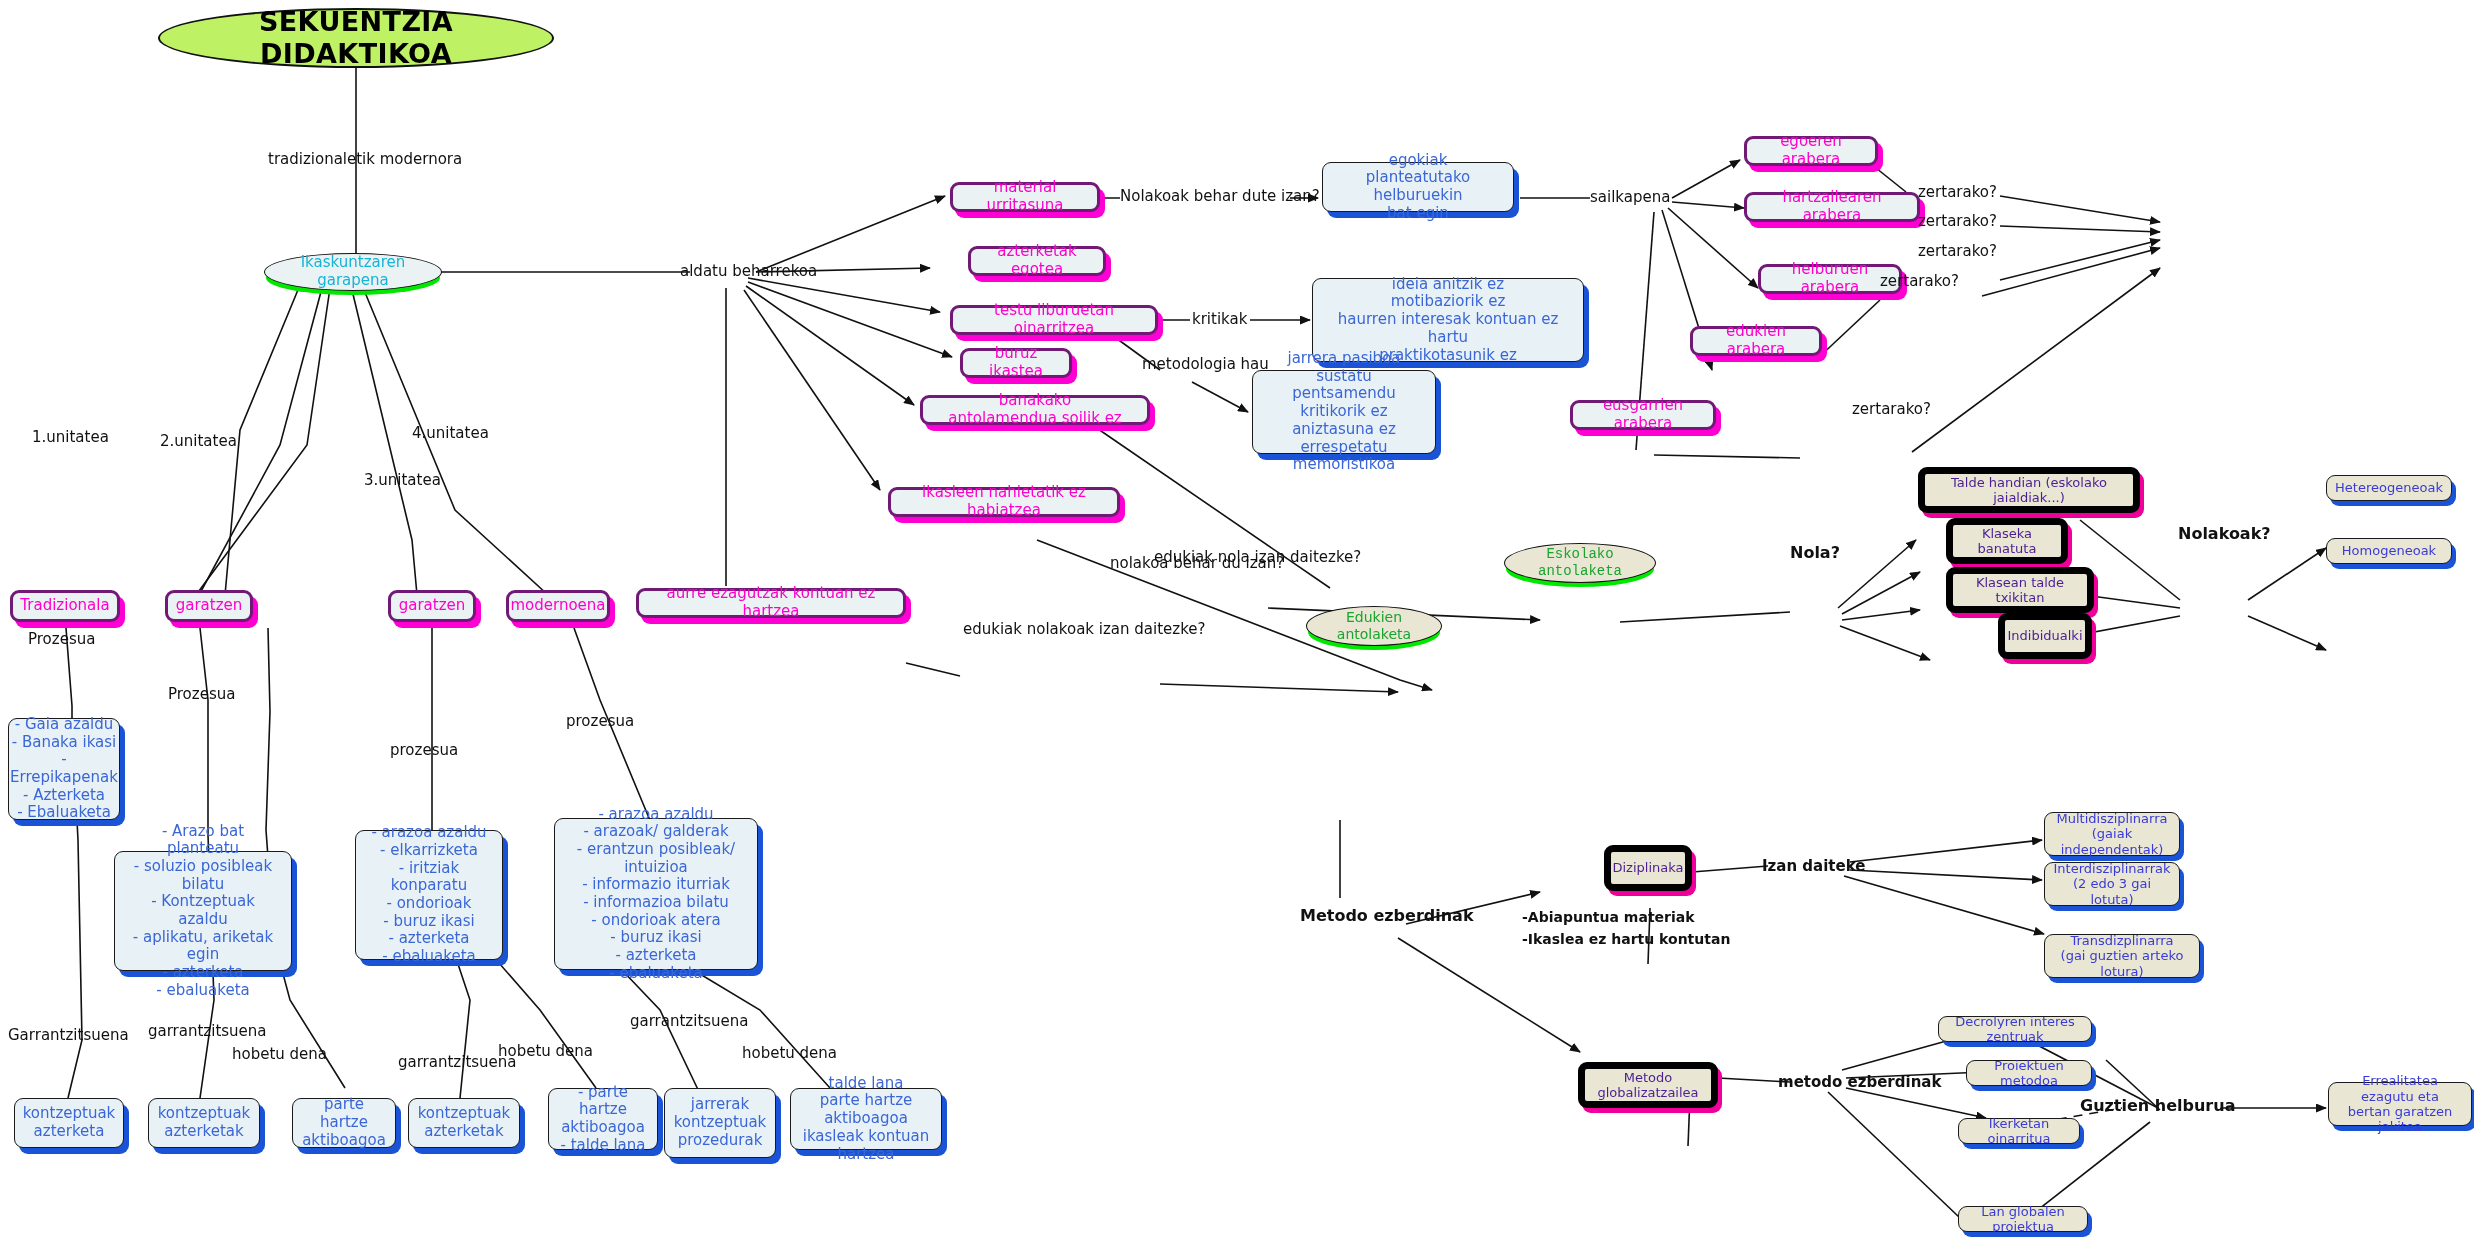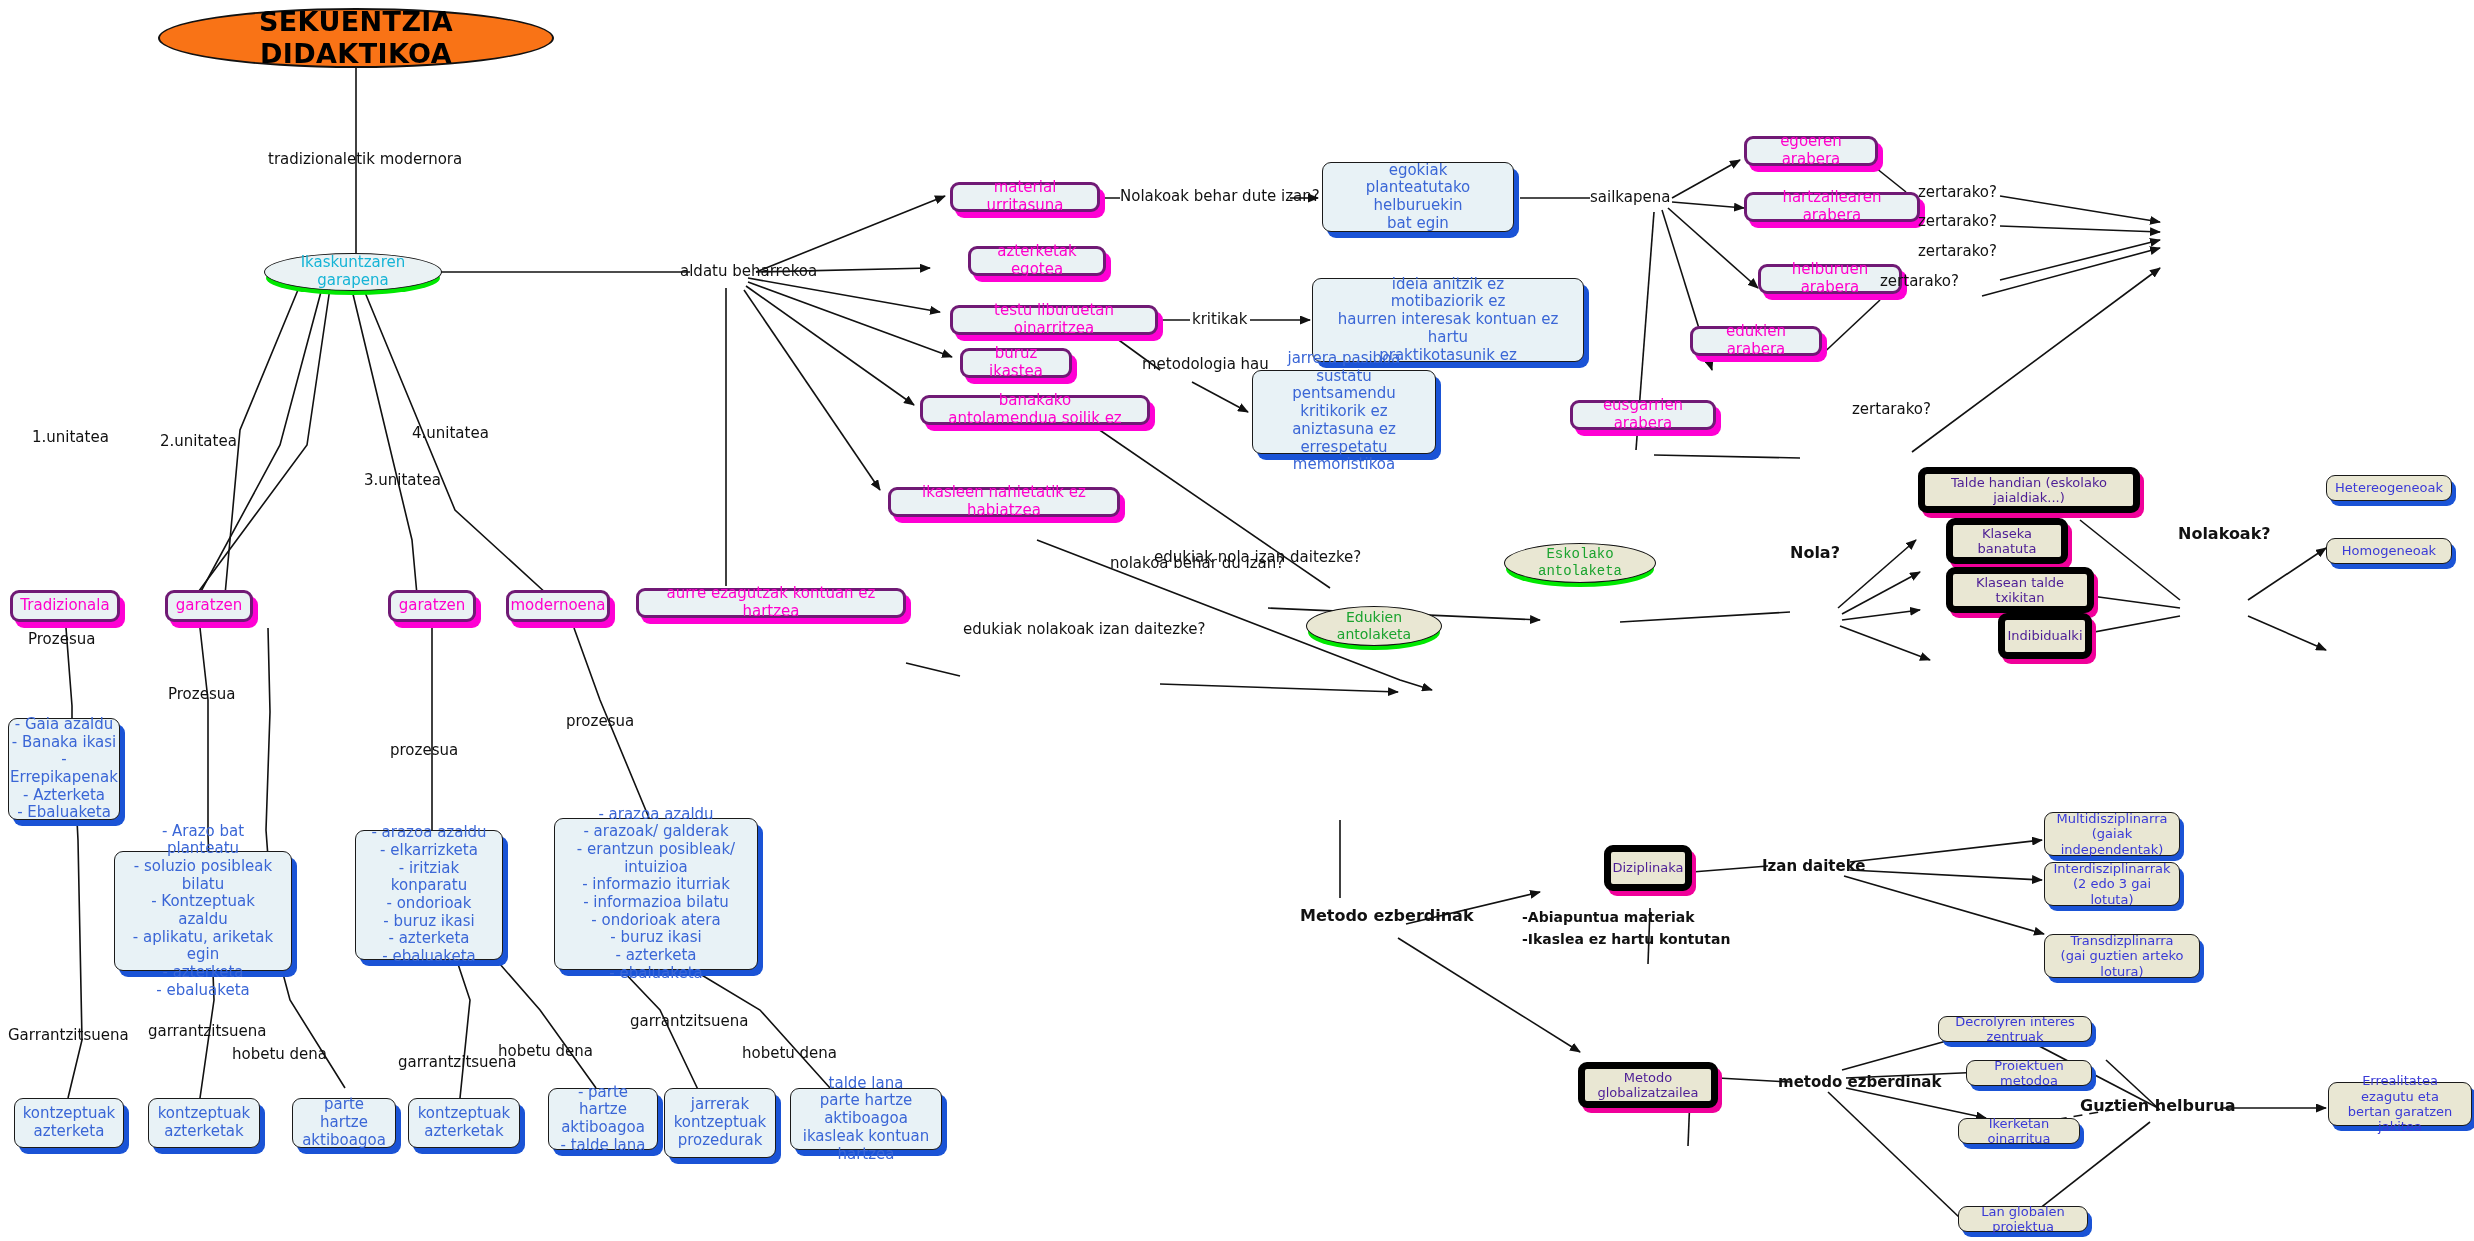--- a/index.html
+++ b/index.html
@@ -20,21 +20,21 @@
   .blue{background:#e8f2f6;border:1px solid #1a1a1a;color:#3a66d6;
         box-shadow:5px 6px 0 0 #1a53d6;font-size:15px;padding:6px 10px;}
   
   .beige-pink{background:#e9e7d3;border:7px solid #000000;color:#4c1d95;
         box-shadow:4px 5px 0 0 #f0009a;font-size:13px;padding:16px 9px;}
   .beige-blue{background:#e9e7d3;border:1px solid #1a1a1a;color:#3a3ad6;
         box-shadow:4px 5px 0 0 #1a53d6;font-size:13px;padding:4px 9px;}
 
   
   .ellipse{border-radius:50%;}
-  .root-ellipse{background:#f97316;border:2px solid #111;color:#000;
+  .root-ellipse{background:#bef264;border:2px solid #111;color:#000;
         font-weight:bold;font-size:27px;letter-spacing:.4px;}
   .green-ellipse{background:#eaf2f4;border:1px solid #111;color:#15b4d6;
         box-shadow:0 6px 0 -2px #00e800;font-size:15px;}
   .green-ellipse2{background:#e9e7d3;border:1px solid #111;color:#1aa32e;
         box-shadow:0 6px 0 -2px #00e800;font-size:14px;}
 
   
   .lbl{position:absolute;font-size:15px;color:#111;white-space:nowrap;}
   .lbl.bold{font-weight:bold;font-size:16px;}
   .lbl.bold2{font-weight:bold;font-size:15px;}
@@ -291,21 +291,21 @@
     <span>aurre ezagutzak kontuan ez hartzea</span>
   </div>
 
   <div class="lbl" style="left:1120px;top:187px;">Nolakoak behar dute izan?</div>
   <div class="lbl" style="left:1192px;top:310px;">kritikak</div>
   <div class="lbl" style="left:1142px;top:355px;">metodologia hau</div>
   <div class="lbl" style="left:1110px;top:554px;">nolakoa behar du izan?</div>
   <div class="lbl" style="left:1154px;top:548px;">edukiak nola izan daitezke?</div>
   <div class="lbl" style="left:963px;top:620px;">edukiak nolakoak izan daitezke?</div>
 
-  <div class="node rr blue multi" style="left:1322px;top:162px;width:192px;height:70px;">
+  <div class="node rr blue multi" style="left:1322px;top:162px;width:192px;height:50px;">
     <span>egokiak
 planteatutako helburuekin
 bat egin</span>
   </div>
   <div class="node rr blue multi" style="left:1312px;top:278px;width:272px;height:84px;">
     <span>ideia anitzik ez
 motibaziorik ez
 haurren interesak kontuan ez hartu
 praktikotasunik ez</span>
   </div>

